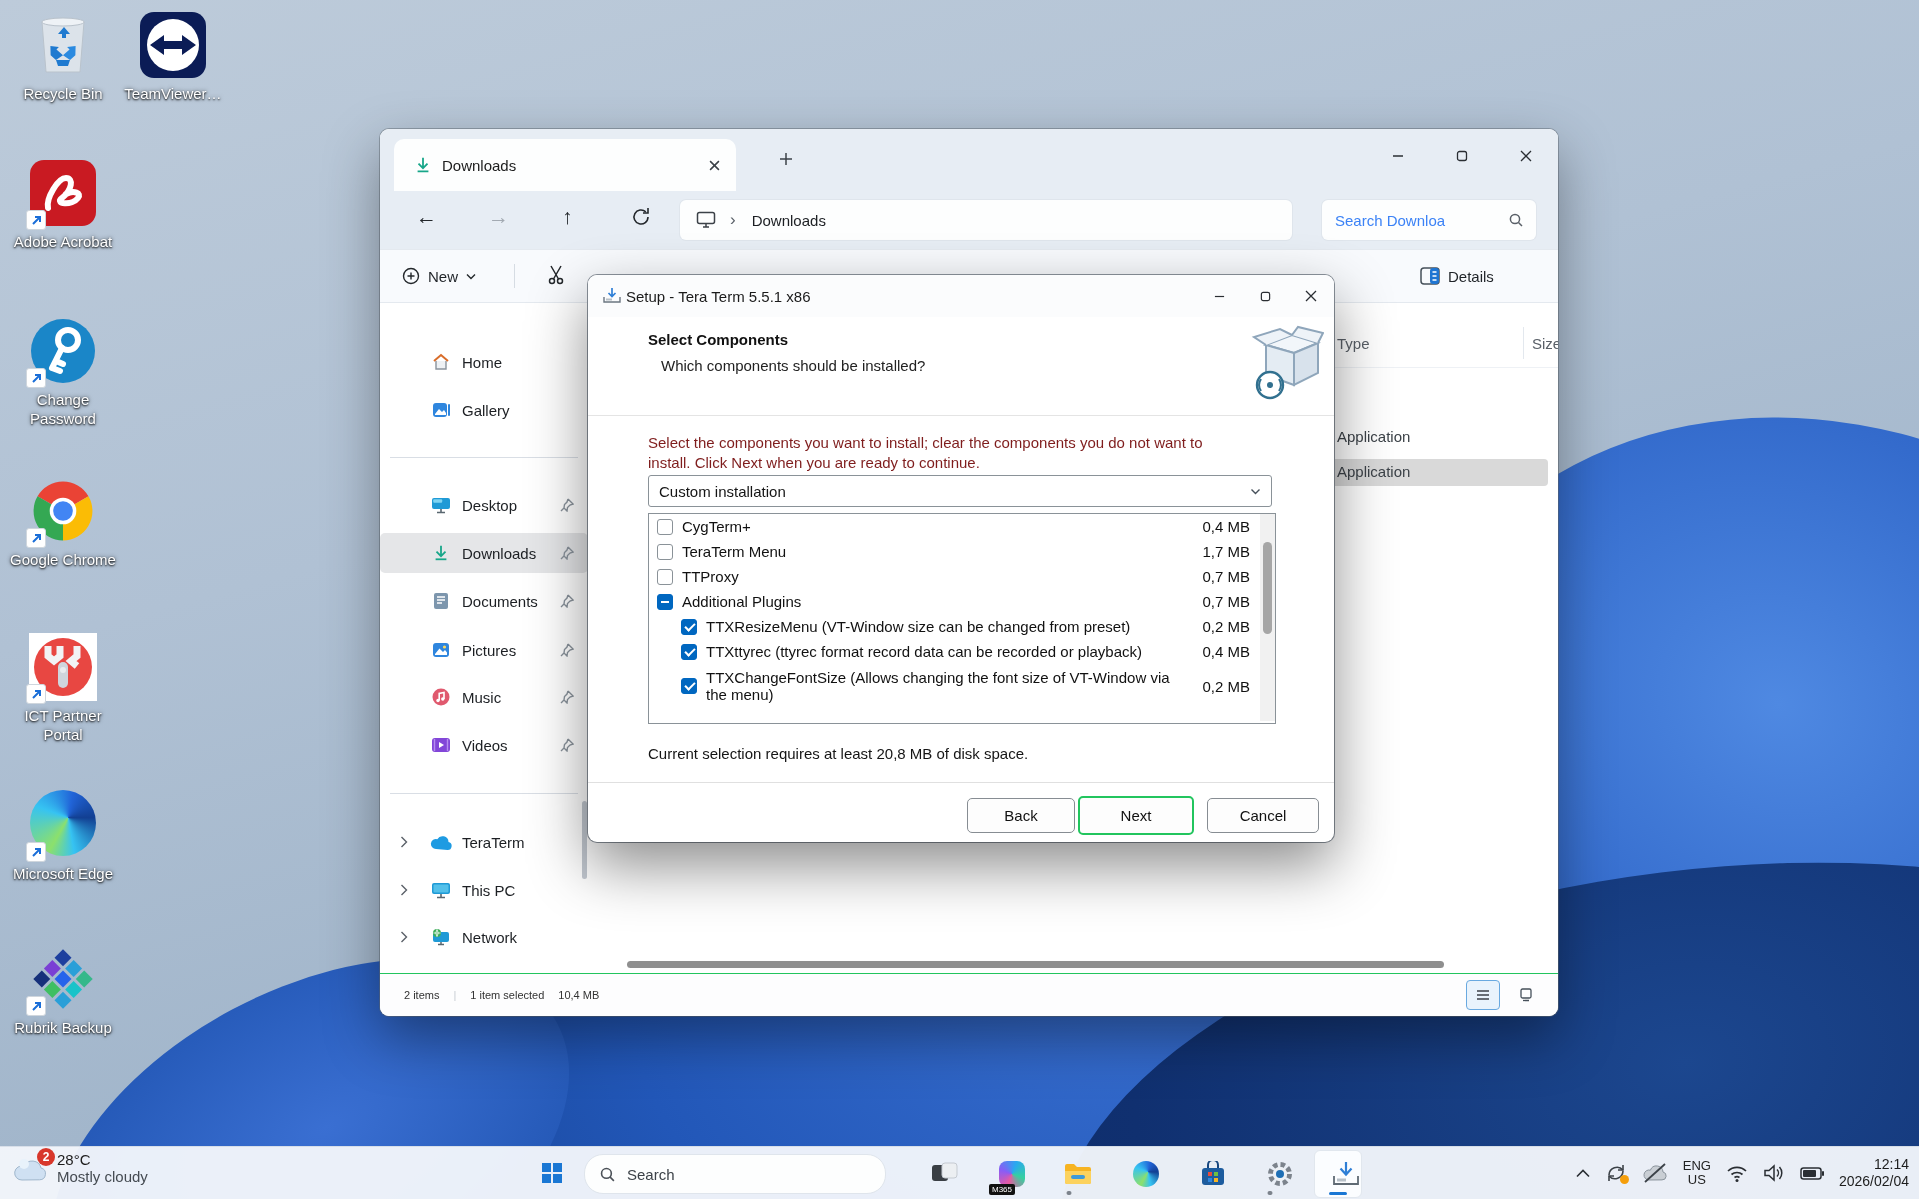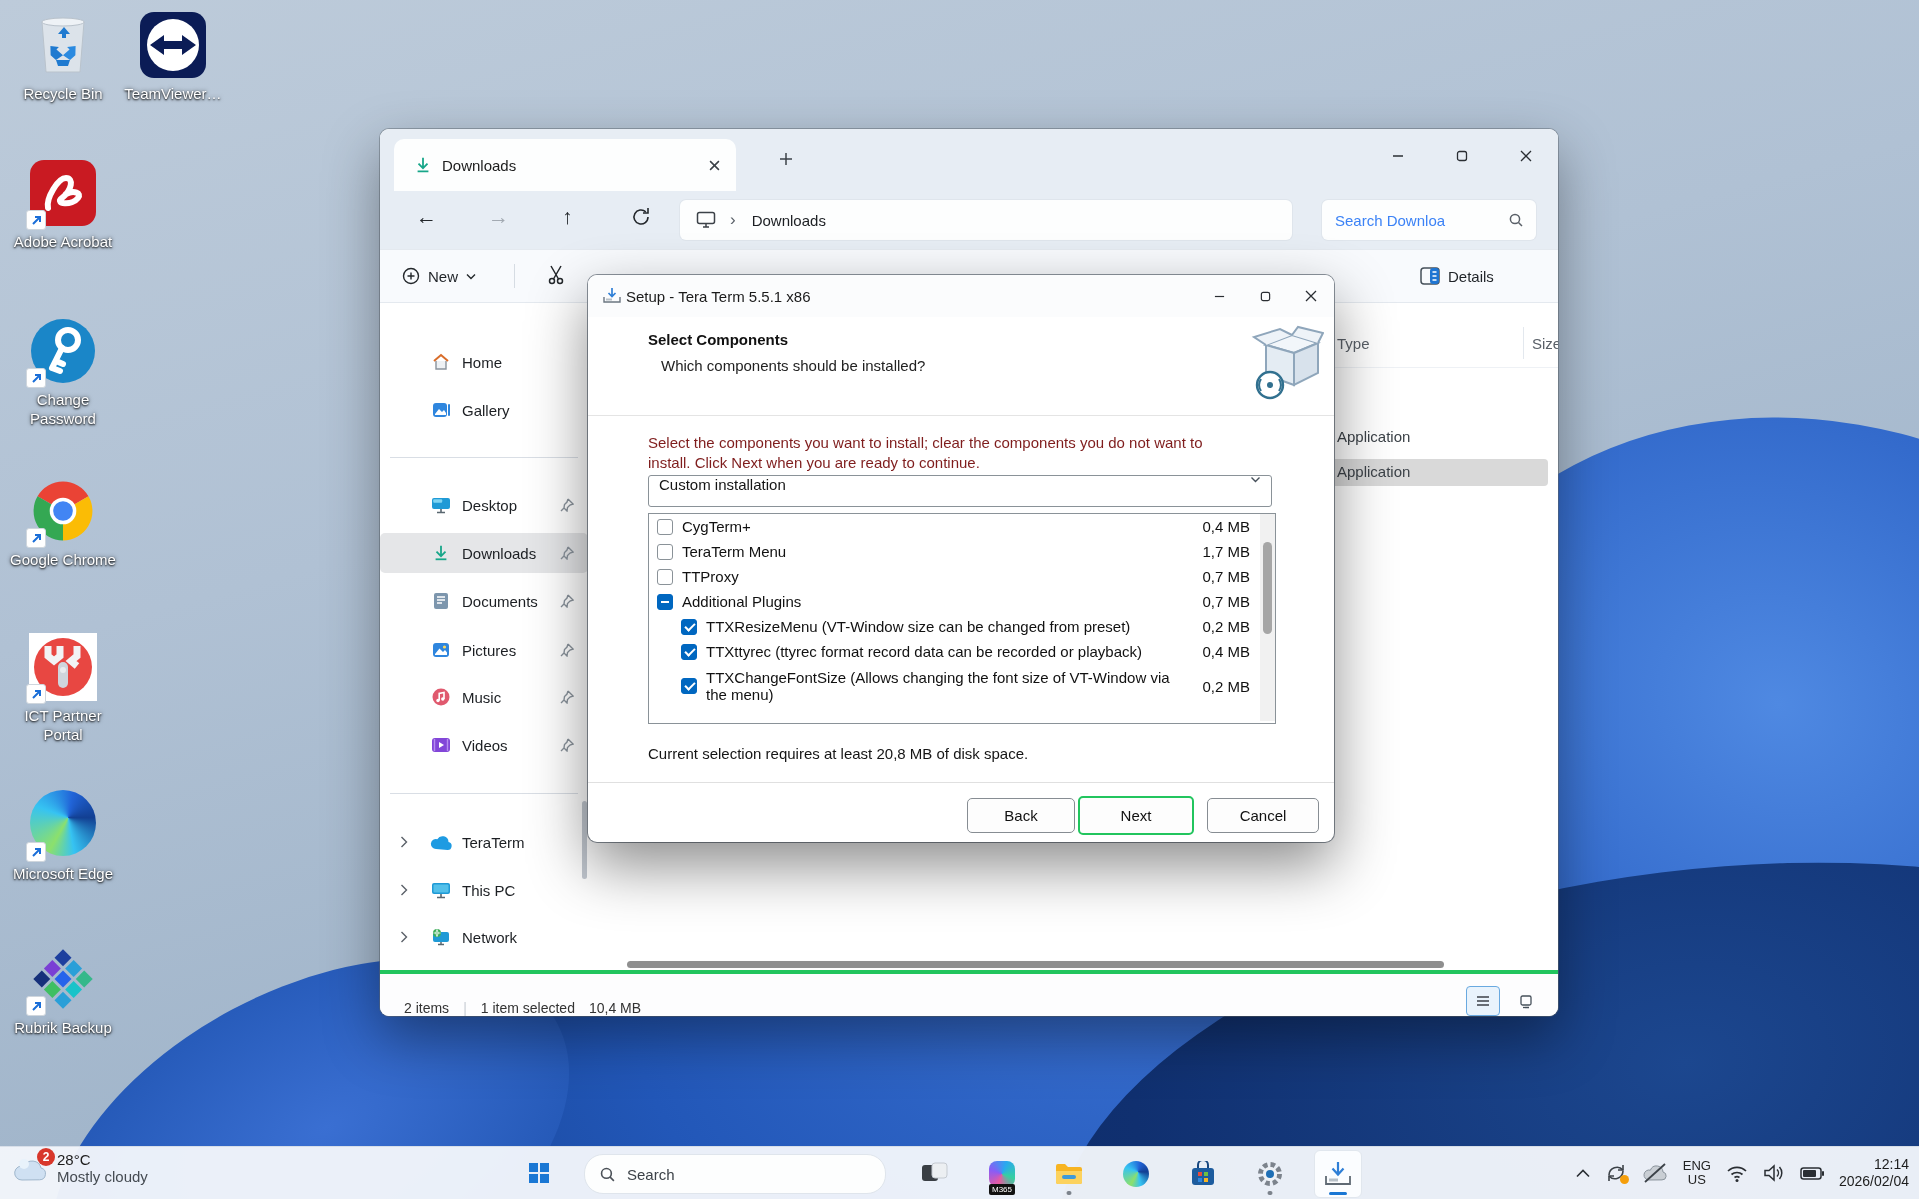--- a/index.html
+++ b/index.html
@@ -46,31 +46,31 @@
   .side-item .si-lbl{font-size:15px;color:#1c1f23;margin-left:10px;flex:1}
   .side-item .pin{margin-right:14px}
   .side-item .chev{position:absolute;left:20px}
   .side-sep{position:absolute;left:10px;width:188px;height:1px;background:#d9dee5}
   .sel-side{background:#e5e6e8}
   
   .colhdr{position:absolute;font-size:15px;color:#5a6068}
   .filerow{position:absolute;font-size:15px;color:#3c4248}
   
   .statusbar{position:absolute;left:0;bottom:0;right:0;height:42px;background:#fdfdfe;
-    border-top:4px solid #22c55e;display:flex;align-items:flex-end;font-size:14px;color:#333}
+    border-top:1px solid #22c55e;display:flex;align-items:center;font-size:11px;color:#333}
   
   .dialog{position:absolute;left:588px;top:275px;width:746px;height:567px;background:#fff;
     border-radius:9px;box-shadow:0 24px 60px rgba(0,0,0,.45),0 0 0 1px #8d959e;z-index:5}
   .dlg-title{position:absolute;left:0;top:0;right:0;height:42px;display:flex;align-items:center;
     background:#fbfcfd;border-radius:9px 9px 0 0}
   .dlg-title .dt-text{font-size:15px;color:#1b1b1b;margin-left:4px}
   .dlg-ctl{display:flex;margin-left:auto;height:100%}
   .dlg-ctl .wc{width:46px;display:flex;align-items:center;justify-content:center}
   .combo{position:absolute;left:60px;top:200px;width:622px;height:30px;border:1px solid #8a9298;
-    border-radius:3px;display:flex;font-size:15px;color:#151515;background:#fff}
+    border-radius:3px;display:flex;align-items:center;font-size:15px;color:#151515;background:#fff}
   .lbox{position:absolute;left:60px;top:238px;width:626px;height:209px;border:1px solid #8a9298;
     background:#fff;overflow:hidden}
   .crow{position:relative;width:611px;height:25px;display:flex;align-items:center;font-size:15px;color:#111}
   .crow .cname{white-space:nowrap;overflow:hidden}
   .crow .csize{position:absolute;right:10px;font-size:15px}
   .crow.sel{background:#0a6fd4;color:#fff}
   .cb{width:16px;height:16px;border-radius:3px;box-sizing:border-box;flex:0 0 16px;
     margin-left:8px;margin-right:9px;position:relative}
   .cb.off{background:#fff;border:1px solid #8a9298}
   .cb.on{background:#0067c0;border:1px solid #0067c0}
@@ -83,21 +83,21 @@
   .crow.wrap2{height:44px;align-items:center}
   .crow.wrap2 .cname{white-space:normal;line-height:1.15;width:486px}
   .vsb{position:absolute;right:0;top:0;width:15px;height:207px;background:#f1f1f1}
   .vsb .thumb{position:absolute;left:3px;top:28px;width:9px;height:92px;background:#a6a6a6;border-radius:5px}
   .dbtn{position:absolute;height:33px;background:#fdfdfd;border:1px solid #878d93;border-radius:5px;
     font-size:15px;color:#111;display:flex;align-items:center;justify-content:center}
   .dbtn.primary{border:2px solid #22c55e}
   
   .taskbar{position:absolute;left:0;bottom:0;width:1919px;height:52px;z-index:8;
     background:rgba(242,246,251,.96);border-top:1px solid rgba(200,210,222,.6)}
-  .tb-ico{width:46px;height:46px;display:flex;align-items:center;justify-content:center;position:relative}
+  .tb-ico{width:46px;height:46px;display:flex;align-items:center;justify-content:flex-end;position:relative}
   .rundot{position:absolute;bottom:2px;left:50%;transform:translateX(-50%);width:5px;height:4px;
     border-radius:2px;background:#7c838c}
   .tb-active{background:#fbfdff;border:1px solid #e1e7ee;border-radius:6px}
   .tb-active .bar{position:absolute;bottom:2px;left:50%;transform:translateX(-50%);width:18px;height:3px;
     border-radius:2px;background:#1a77d4}
   .tray{position:absolute;right:10px;top:0;height:52px;display:flex;align-items:center;gap:15px}
   .langb{font-size:13px;color:#222;text-align:center;line-height:14px}
   .clock{font-size:14px;color:#1d1d1d;text-align:right;line-height:17px}
   .badge{position:absolute;top:-6px;right:-7px;width:18px;height:18px;border-radius:50%;background:#d8372b;
     color:#fff;font-size:12px;font-weight:bold;display:flex;align-items:center;justify-content:center}

